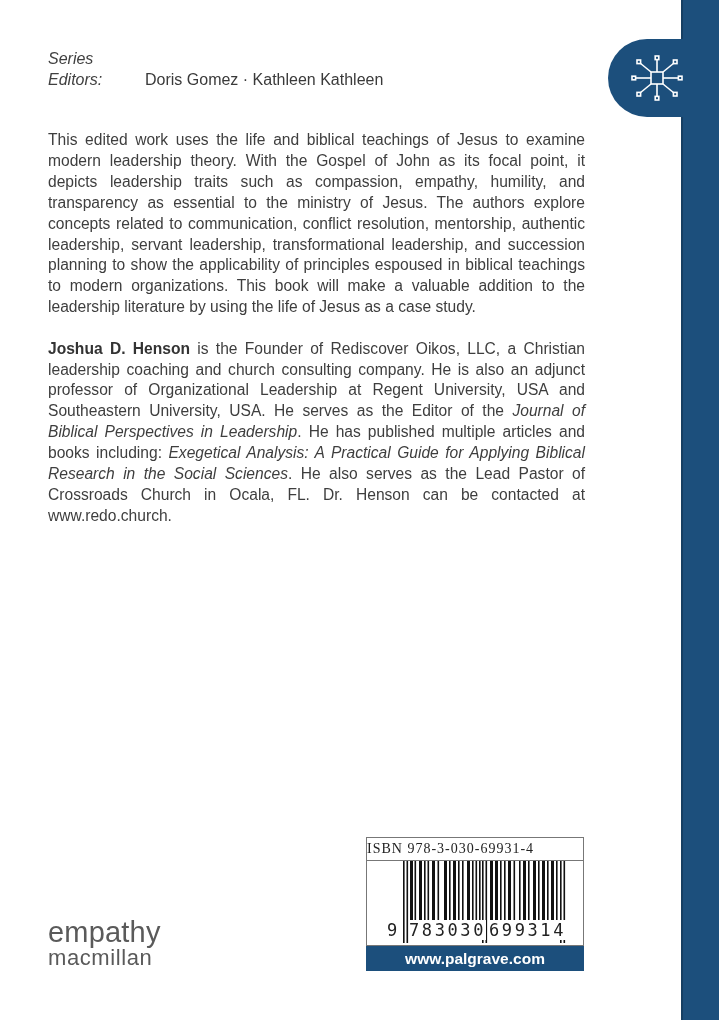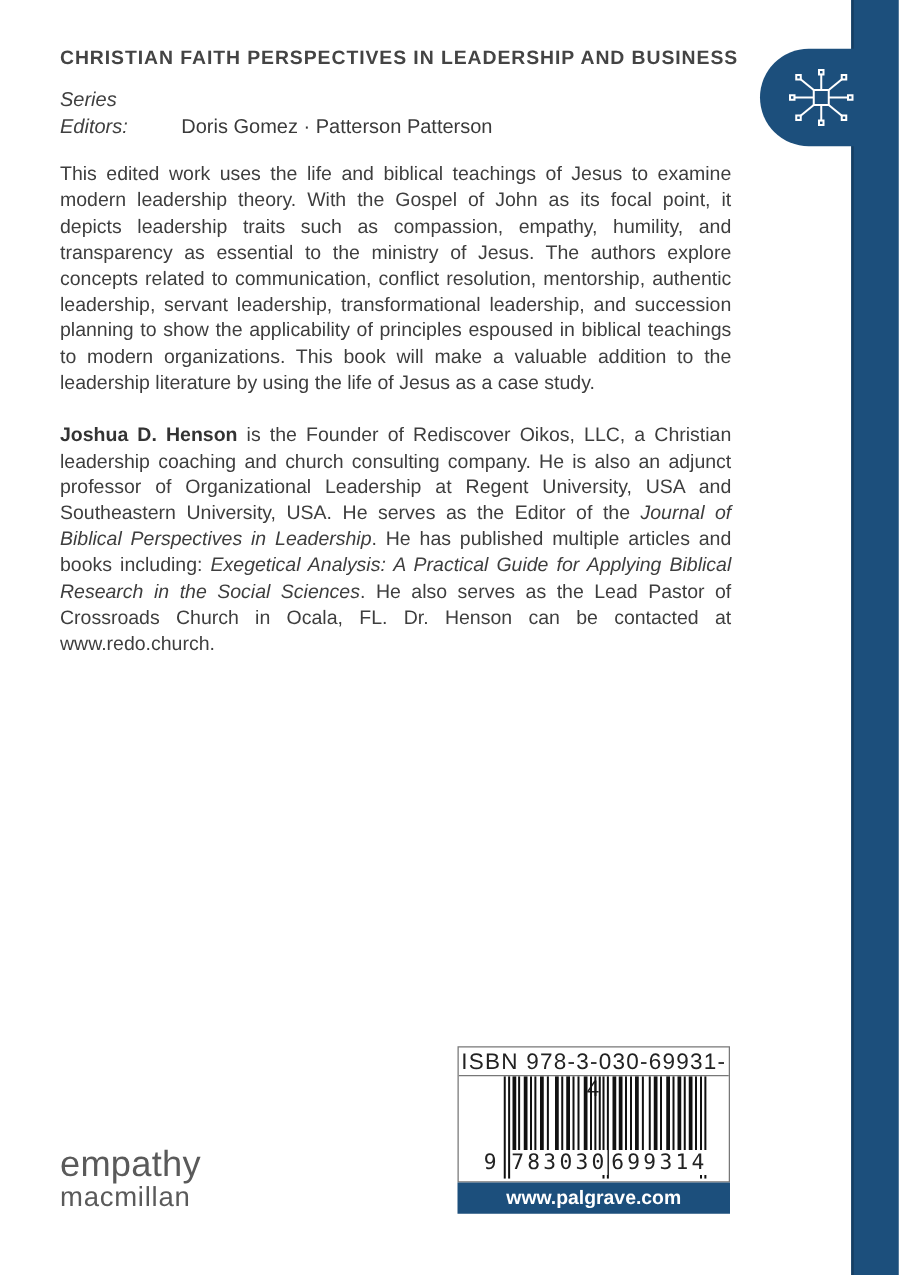--- a/index.html
+++ b/index.html
@@ -39,22 +39,22 @@
     .body-text p { margin: 0 0 20.5px 0; }
     .body-text .last { text-align-last: left; margin-top: 12px; }
     .author-name { font-weight: bold; color: #333; }
     .it { font-style: italic; }
     .barcode-box {
       position: absolute; left: 366px; top: 837px; width: 218px; height: 109px;
       border: 1.5px solid #777; box-sizing: border-box; background: #fff;
     }
     .isbn-line {
       height: 22px; border-bottom: 1.5px solid #777;
-      font-family: Liberation Sans, sans-serif;
-      font-size: 18px; letter-spacing: 1px; text-align: center; line-height: 22px; color: #222;
+      font-family: Liberation Serif, serif;
+      font-size: 14px; letter-spacing: 1px; line-height: 22px; color: #222;
     }
     .bars { position: absolute; left: 0; top: 23px; }
     .digits {
       position: absolute; top: 82px; left: 0; width: 218px;
       font-family: "DejaVu Sans Mono", "Liberation Mono", monospace;
       font-size: 17px; color: #222;
     }
     .digits span { position: absolute; top: 0; background: #fff; line-height: 20px; letter-spacing: 2.6px; }
     .url-bar {
       position: absolute; left: 366px; top: 946px; width: 218px; height: 25px;
@@ -89,23 +89,22 @@
       <rect x="21.4" y="-1.8" width="3.6" height="3.6"></rect>
       <rect x="-20" y="-18" width="3.6" height="3.6"></rect>
       <rect x="16.4" y="-18" width="3.6" height="3.6"></rect>
       <rect x="-20" y="14.4" width="3.6" height="3.6"></rect>
       <rect x="16.4" y="14.4" width="3.6" height="3.6"></rect>
     </g>
   </svg>
 </div>
 
 <div class="series">
-  <div class="series-title">CHRISTIAN FAITH PERSPECTIVES IN LEADERSHIP AND BUSINESS</div>
   <div class="editors">
-    <div><span class="lbl">Series Editors:</span><span>Doris Gomez · Patterson Patterson</span></div>
+    <div><span class="lbl">Series Editors:</span><span>Doris Gomez · Kathleen Kathleen</span></div>
   </div>
 </div>
 
 <div class="body-text">
   <p class="last">This edited work uses the life and biblical teachings of Jesus to examine modern leadership theory. With the Gospel of John as its focal point, it depicts leadership traits such as compassion, empathy, humility, and transparency as essential to the ministry of Jesus. The authors explore concepts related to communication, conflict resolution, mentorship, authentic leadership, servant leadership, transformational leadership, and succession planning to show the applicability of principles espoused in biblical teachings to modern organizations. This book will make a valuable addition to the leadership literature by using the life of Jesus as a case study.</p>
   <p class="last"><span class="author-name">Joshua D. Henson</span><span> is the Founder of Rediscover Oikos, LLC, a Christian leadership coaching and church consulting company. He is also an adjunct professor of Organizational Leadership at Regent University, USA and Southeastern University, USA. He serves as the Editor of the </span><span class="it">Journal of Biblical Perspectives in Leadership</span><span>. He has published multiple articles and books including: </span><span class="it">Exegetical Analysis: A Practical Guide for Applying Biblical Research in the Social Sciences</span><span>. He also serves as the Lead Pastor of Crossroads Church in Ocala, FL. Dr. Henson can be contacted at www.redo.church.</span></p>
 </div>
 
 <div class="barcode-box">
   <div class="isbn-line">ISBN 978-3-030-69931-4</div>

